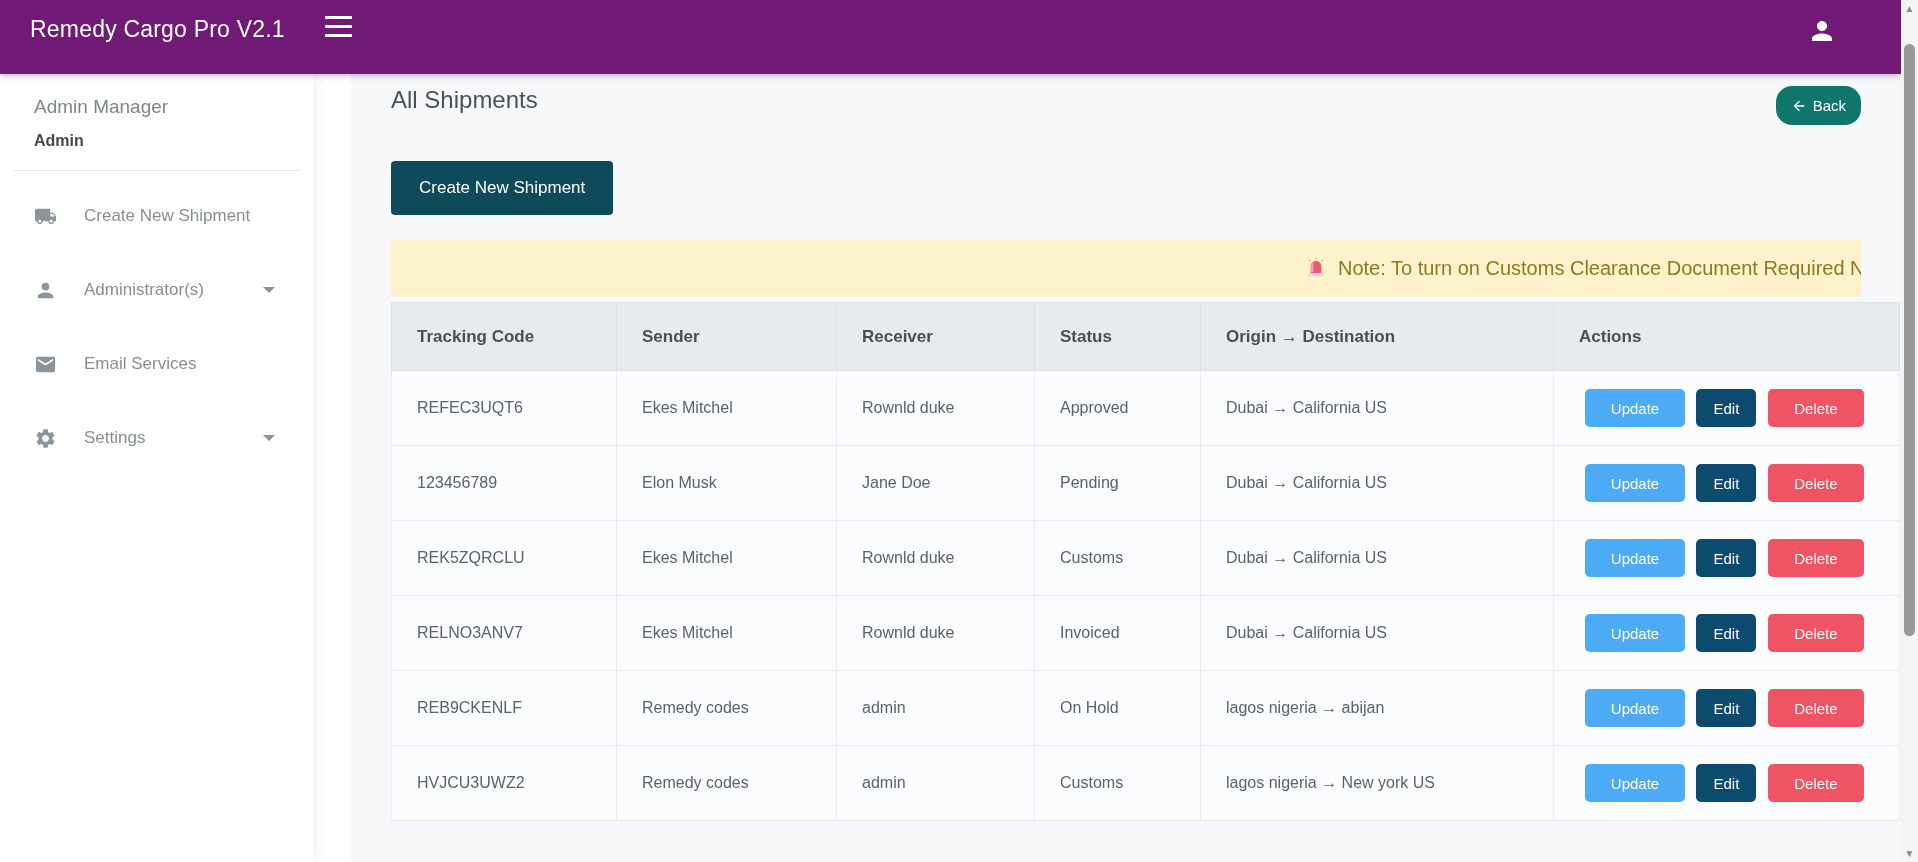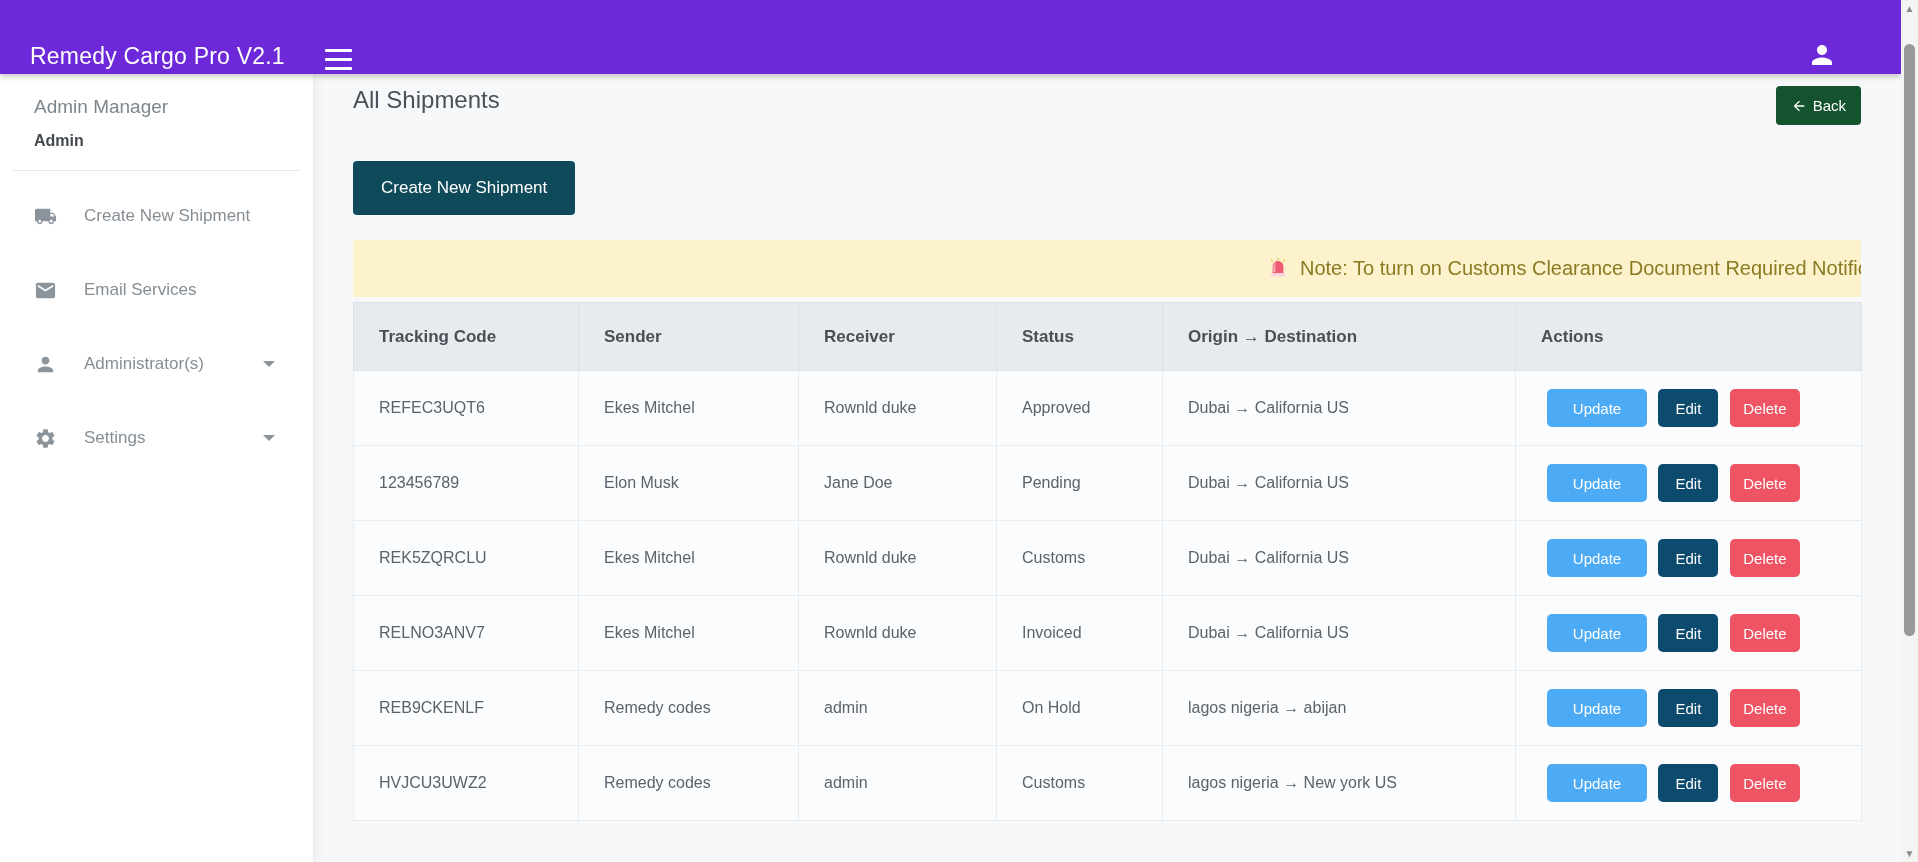--- a/index.html
+++ b/index.html
@@ -2,51 +2,51 @@
 <html><head>
 <meta charset="utf-8">
 <style>
   * { margin:0; padding:0; box-sizing:border-box; }
   html,body { width:1918px; height:862px; overflow:hidden; }
   body { font-family:"Liberation Sans", sans-serif; background:#ffffff; position:relative; }
 
   .page { position:absolute; left:0; top:0; width:1901px; height:862px; }
 
   
-  .navbar { height:74px; background:#6d28d9; display:flex; align-items:flex-end; padding:4px 30px;
+  .navbar { height:74px; background:#701a75; display:flex; align-items:flex-start; padding:16px 30px;
             box-shadow:0 2px 6px rgba(0,0,0,.25); position:relative; z-index:5; }
   .navbar-title { color:#ffffff; font-size:23px; font-weight:400; letter-spacing:.2px; }
   .hamburger { margin-left:40px; display:flex; flex-direction:column; gap:6px; cursor:pointer; }
   .hamburger span { display:block; width:27px; height:3px; background:#ffffff; border-radius:1px; }
   .navbar-spacer { flex:1; }
   .navbar-user { width:30px; height:30px; margin-right:34px; }
 
   
-  .layout { display:flex; height:788px; }
+  .layout { display:flex; height:788px;gap:38px; }
 
   
   .sidebar { width:313px; background:#ffffff; box-shadow:3px 0 10px rgba(0,0,0,.06);
              position:relative; z-index:3; padding-top:22px; }
   .sb-user { padding:0 34px; }
   .sb-user-name { color:#7d868c; font-size:19px; margin-bottom:14px; }
   .sb-user-role { color:#44494e; font-size:16px; font-weight:bold; }
   .sb-divider { height:1px; background:#e7e7e7; margin:20px 13px 0 13px; }
   .sb-menu { margin-top:8px; }
   .nav-item { height:74px; display:flex; align-items:center; padding:0 38px 0 34px; cursor:pointer; }
   .nav-icon { width:23px; height:23px; flex:0 0 23px; }
   .nav-icon svg { width:23px; height:23px; fill:#8b939b; }
   .nav-label { margin-left:27px; color:#868e95; font-size:17px; }
   .nav-caret { margin-left:auto; width:0; height:0; border-left:6px solid transparent;
                border-right:6px solid transparent; border-top:6px solid #8b939b; }
 
   
   .content { flex:1; background:#f7f8fa; padding:12px 40px 0 40px; position:relative; overflow:hidden; }
   .title-row { display:flex; align-items:flex-start; justify-content:space-between; }
   .page-title { color:#4a5158; font-size:24px; font-weight:400; }
-  .back-btn { background:#14532d; color:#ffffff; border:none; border-radius:4px; height:39px;
+  .back-btn { background:#0f766e; color:#ffffff; border:none; border-radius:16px; height:39px;
               padding:16px 15px; font-size:15px; font-family:"Liberation Sans",sans-serif;
               display:flex; align-items:center; gap:6px; cursor:pointer; }
   .back-btn svg { width:16px; height:16px; fill:#ffffff; }
   .create-btn { margin-top:36px; background:#0e4a59; color:#ffffff; border:none; border-radius:4px;
                 height:54px; padding:0 28px; font-size:17px; font-family:"Liberation Sans",sans-serif;
                 cursor:pointer; display:block; }
 
   
   .notice { margin-top:25px; height:57px; background:#fcf3cd; position:relative; overflow:hidden; }
   .notice-text { position:absolute; left:913px; top:0; height:57px; display:flex; align-items:center;
@@ -57,21 +57,21 @@
   table { margin-top:5px; width:1508px; border-collapse:collapse; table-layout:fixed;border-radius:6px; }
   thead th { height:68px; background:#e8ebed; color:#474f57; font-size:17px; font-weight:bold;
              text-align:left; padding-left:25px; border:1px solid #dde1e5; }
   tbody td { height:75px; background:#fbfcfd; color:#5a636b; font-size:16px; text-align:left;
              padding-left:25px; border:1px solid #e9edf0; }
   td.actions-cell { padding-left:31px; }
   .btn { border:none; border-radius:5px; color:#ffffff; font-size:15px; height:38px;
          font-family:"Liberation Sans",sans-serif; cursor:pointer; margin-right:7px; }
   .btn-update { background:#4dabf5; width:100px; }
   .btn-edit   { background:#0c4a6e; width:60px; }
-  .btn-delete { background:#ee5463; width:70px; }
+  .btn-delete { background:#ee5463; width:96px; }
 
   
   .scrollbar { position:absolute; right:0; top:0; width:17px; height:862px; background:#f4f4f4;
                z-index:10; }
   .sb-arrow { position:absolute; left:0; width:17px; height:17px; color:#8a8a8a; font-size:10px;
               line-height:17px; text-align:center; }
   .sb-arrow.up { top:0; }
   .sb-arrow.down { bottom:0; }
   .sb-thumb { position:absolute; left:3px; top:44px; width:11px; height:592px; background:#999999;
               border-radius:7px; }
@@ -113,34 +113,34 @@
             <svg viewBox="0 0 24 24">
                 <path d="M20 8h-3V4H3c-1.1 0-2 .9-2 2v11h2c0 1.66 1.34 3 3 3s3-1.34 3-3h6c0 1.66 1.34 3 3 3s3-1.34 3-3h2v-5l-3-4zM6 18.5c-.83 0-1.5-.67-1.5-1.5s.67-1.5 1.5-1.5 1.5.67 1.5 1.5-.67 1.5-1.5 1.5zm13.5-9l1.96 2.5H17V9.5h2.5zm-1.5 9c-.83 0-1.5-.67-1.5-1.5s.67-1.5 1.5-1.5 1.5.67 1.5 1.5-.67 1.5-1.5 1.5z"></path>
               </svg>
           </span>
           <span class="nav-label">Create New Shipment</span>
         </div>
 
         <div class="nav-item">
           <span class="nav-icon">
             <svg viewBox="0 0 24 24">
-                <path d="M20 4H4c-1.1 0-2 .9-2 2v12c0 1.1.9 2 2 2h16c1.1 0 2-.9 2-2V6c0-1.1-.9-2-2-2zm0 4l-8 5-8-5V6l8 5 8-5v2z"></path>
-              </svg>
-          </span>
-          <span class="nav-label">Email Services</span>
-        </div>
-
-        <div class="nav-item">
-          <span class="nav-icon">
-            <svg viewBox="0 0 24 24">
                 <path d="M12 12c2.21 0 4-1.79 4-4s-1.79-4-4-4-4 1.79-4 4 1.79 4 4 4zm0 2c-2.67 0-8 1.34-8 4v2h16v-2c0-2.66-5.33-4-8-4z"></path>
               </svg>
           </span>
           <span class="nav-label">Administrator(s)</span>
           <span class="nav-caret"></span>
+        </div>
+
+        <div class="nav-item">
+          <span class="nav-icon">
+            <svg viewBox="0 0 24 24">
+                <path d="M20 4H4c-1.1 0-2 .9-2 2v12c0 1.1.9 2 2 2h16c1.1 0 2-.9 2-2V6c0-1.1-.9-2-2-2zm0 4l-8 5-8-5V6l8 5 8-5v2z"></path>
+              </svg>
+          </span>
+          <span class="nav-label">Email Services</span>
         </div>
 
         <div class="nav-item">
           <span class="nav-icon">
             <svg viewBox="0 0 24 24">
                 <path d="M19.14 12.94c.04-.3.06-.61.06-.94 0-.32-.02-.64-.07-.94l2.03-1.58c.18-.14.23-.41.12-.61l-1.92-3.32c-.12-.22-.37-.29-.59-.22l-2.39.96c-.5-.38-1.03-.7-1.62-.94l-.36-2.54c-.04-.24-.24-.41-.48-.41h-3.84c-.24 0-.43.17-.47.41l-.36 2.54c-.59.24-1.13.57-1.62.94l-2.39-.96c-.22-.08-.47 0-.59.22L2.74 8.87c-.12.21-.08.47.12.61l2.03 1.58c-.05.3-.09.63-.09.94s.02.64.07.94l-2.03 1.58c-.18.14-.23.41-.12.61l1.92 3.32c.12.22.37.29.59.22l2.39-.96c.5.38 1.03.7 1.62.94l.36 2.54c.05.24.24.41.48.41h3.84c.24 0 .44-.17.47-.41l.36-2.54c.59-.24 1.13-.56 1.62-.94l2.39.96c.22.08.47 0 .59-.22l1.92-3.32c.12-.22.07-.47-.12-.61l-2.01-1.58zM12 15.6c-1.98 0-3.6-1.62-3.6-3.6s1.62-3.6 3.6-3.6 3.6 1.62 3.6 3.6-1.62 3.6-3.6 3.6z"></path>
               </svg>
           </span>
           <span class="nav-label">Settings</span>
           <span class="nav-caret"></span>

